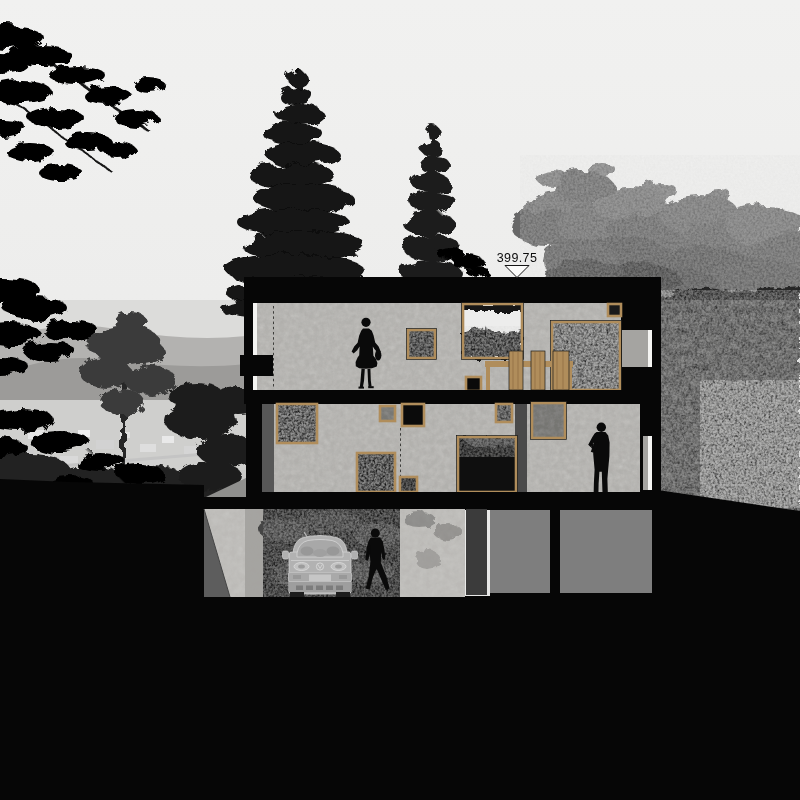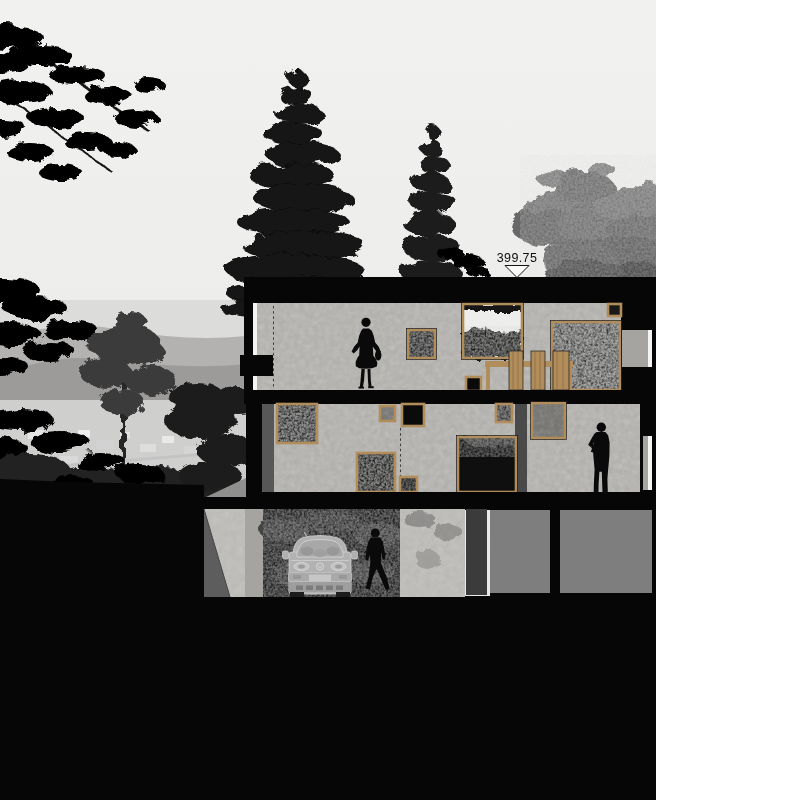--- a/index.html
+++ b/index.html
@@ -1,16 +1,16 @@
 <!DOCTYPE html>
 <html style="--sky: #ededec; --ink: #060606; --concrete: #c6c5c2; --concrete-dark: #a5a4a1; --wood: #b08d5b; --panel-gray: #7e7e7e; --panel-dark: #3b3b3b; --van-gray: #b2b2b2; --tree-gray: #6d6d6d; --white-strip: #f4f4f2;"><head>
 <meta charset="utf-8">
 <style>
   html,body{margin:0;padding:0;background:#ffffff;}
-  .stage{position:relative;width:656px;height:800px;overflow:hidden;background:var(--sky,#ededec);
+  .stage{position:relative;width:800px;height:800px;overflow:hidden;background:var(--sky,#ededec);
          font-family:"Liberation Sans",sans-serif;}
   svg{display:block}
   .ink{fill:var(--ink,#060606);}
   .conc{fill:var(--concrete,#c6c5c2);}
   .concd{fill:var(--concrete-dark,#a5a4a1);}
   .wood{fill:var(--wood,#b08d5b);}
   .wf{fill:none;stroke:var(--wood,#b08d5b);stroke-width:2.6;}
   .wfo{fill:none;stroke:#1a1a18;stroke-width:0.7;}
   .panel{fill:var(--panel-gray,#7e7e7e);}
   .paneld{fill:var(--panel-dark,#3b3b3b);}

